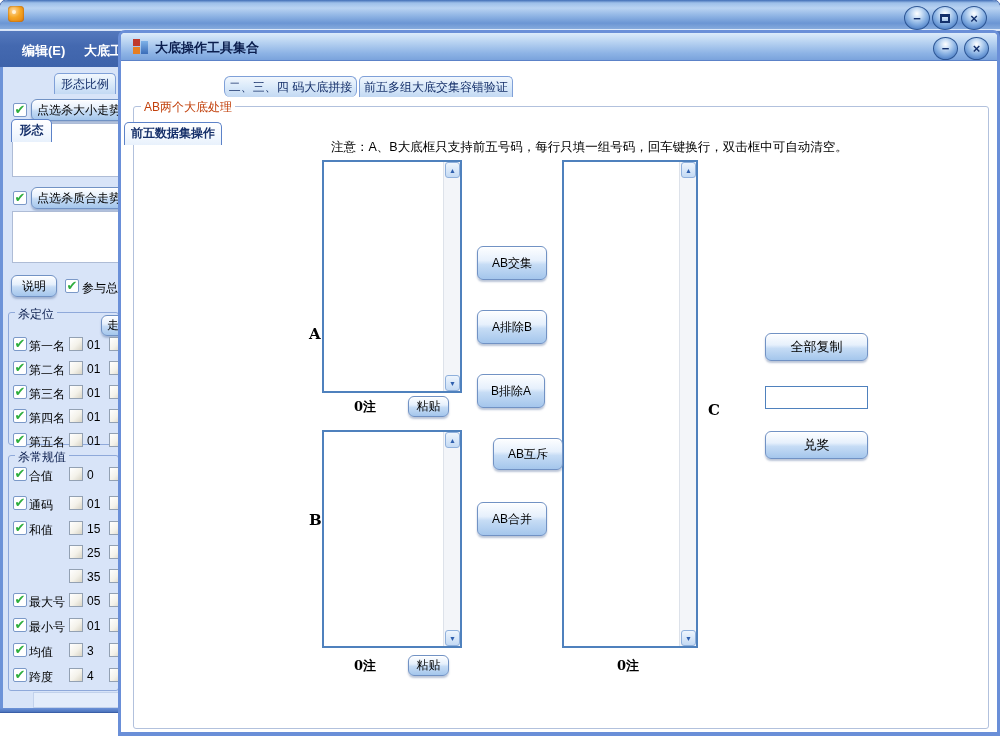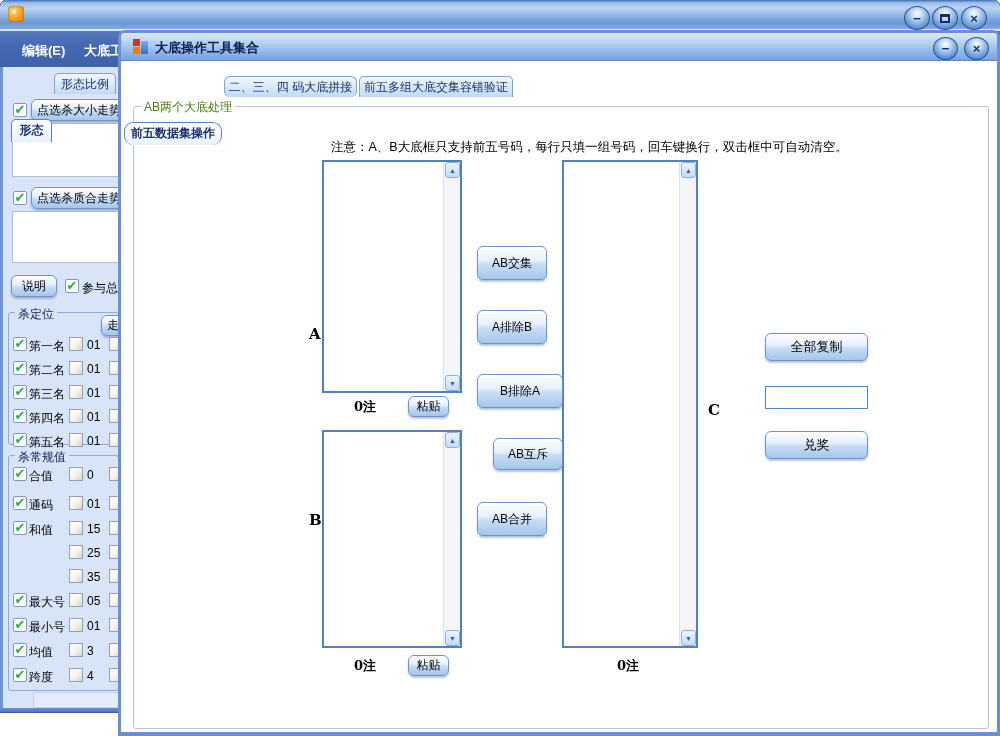--- a/index.html
+++ b/index.html
@@ -115,21 +115,21 @@
     left:0; top:0; width:876px; height:28px;
     background:linear-gradient(180deg,#dcebfa 0%,#b7d2f1 35%,#8db3e5 75%,#7aa3dc 100%);
     border-bottom:1px solid #5c82c8;
   }
   .dlg-icon { position:absolute; width:15px; height:15px; }
   .dlg-icon .sq1 { position:absolute; left:0; top:0; width:7px; height:7px; background:#c0392b; }
   .dlg-icon .sq2 { position:absolute; left:0; top:8px; width:7px; height:7px; background:#e67e22; }
   .dlg-icon .sq3 { position:absolute; left:8px; top:2px; width:7px; height:13px; background:linear-gradient(180deg,#7eb2e8,#3a6cb8); }
 
   .dlg-group { border-color:#b2c1dd; }
-  .dlg-group-label { background:#ffffff; color:#4d7c0f; }
+  .dlg-group-label { background:#ffffff; color:#c2410c; }
 
   .bigbox {
     position:absolute; background:#ffffff; border:2px solid #4f81bd;
   }
   .scrollcol {
     position:absolute; right:0; top:0; width:17px; height:100%;
     background:#f3f5f9; border-left:1px solid #dde2ea;
   }
   .scroll-btn {
     position:absolute; left:1px; width:15px; height:16px;
@@ -294,21 +294,21 @@
     </div>
     <div class="abs" style="left:34px; top:6px; font-size:13px; font-weight:bold; color:#0b1e4e;">大底操作工具集合</div>
     <div class="win-btn abs" style="left:812px; top:4px; width:25px; height:23px;">
         <span>−</span>
       </div>
     <div class="win-btn abs" style="left:843px; top:4px; width:25px; height:23px;">
         <span>×</span>
       </div>
   </div>
 
-  <div class="tab active" style="left:3px; top:41px; width:98px;border-radius:9px;">前五数据集操作</div>
+  <div class="tab active" style="left:3px; top:41px; width:98px;">前五数据集操作</div>
   <div class="tab" style="left:103px; top:43px; width:133px;border-radius:6px;">二、三、四 码大底拼接</div>
   <div class="tab" style="left:238px; top:43px; width:154px;">前五多组大底交集容错验证</div>
 
   <div class="groupbox dlg-group" style="left:12px; top:73px; width:856px; height:623px;"></div>
   <div class="group-label dlg-group-label" style="left:20px; top:66px;">AB两个大底处理</div>
 
   <div class="note-text" style="left:210px; top:106px;">注意：A、B大底框只支持前五号码，每行只填一组号码，回车键换行，双击框中可自动清空。</div>
 
   <div class="serif-label" style="left:188px; top:292px;">A</div>
   <div class="bigbox" style="left:201px; top:127px; width:140px; height:233px;">
@@ -334,21 +334,21 @@
     <div class="scrollcol">
       <div class="scroll-btn up"><span>▲</span></div>
       <div class="scroll-btn down"><span>▼</span></div>
     </div>
   </div>
   <div class="serif-label" style="left:587px; top:368px;">C</div>
   <div class="count-label" style="left:496px; top:624px;">0注</div>
 
   <div class="g-btn" style="left:356px; top:213px; width:70px; height:34px;">AB交集</div>
   <div class="g-btn" style="left:356px; top:277px; width:70px; height:34px;">A排除B</div>
-  <div class="g-btn" style="left:356px; top:341px; width:86px; height:34px;">B排除A</div>
+  <div class="g-btn" style="left:356px; top:341px; width:68px; height:34px;">B排除A</div>
   <div class="g-btn" style="left:372px; top:405px; width:70px; height:32px;">AB互斥</div>
   <div class="g-btn" style="left:356px; top:469px; width:70px; height:34px;">AB合并</div>
 
   <div class="g-btn" style="left:644px; top:300px; width:103px; height:28px; font-size:13px;">全部复制</div>
   <input class="prize-input" style="left: 644px; top: 353px; width: 103px; height: 23px;" value="">
   <div class="g-btn" style="left:644px; top:398px; width:103px; height:28px; font-size:13px;">兑奖</div>
 
 </div>
 
 </body></html>

